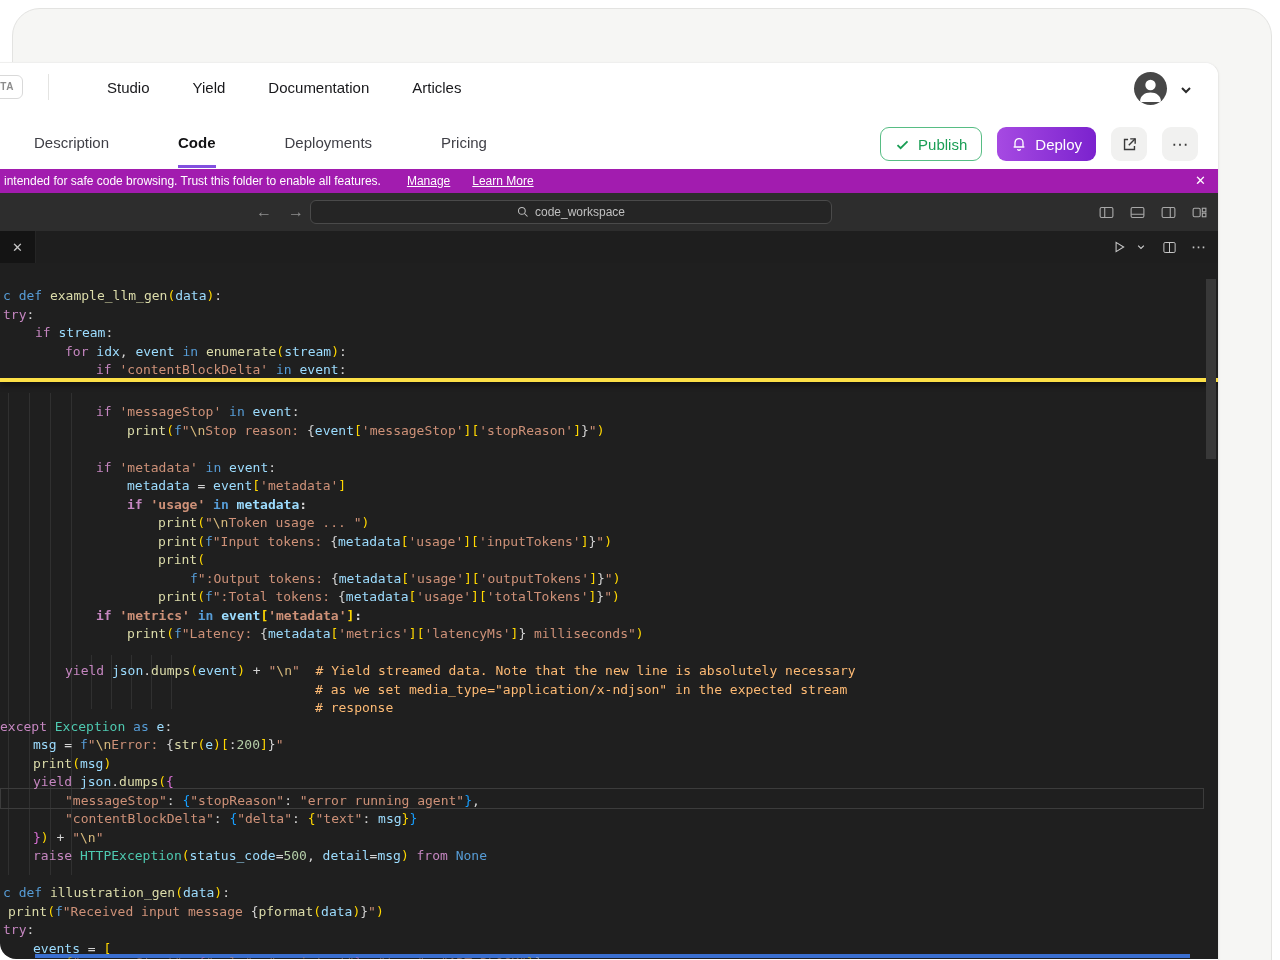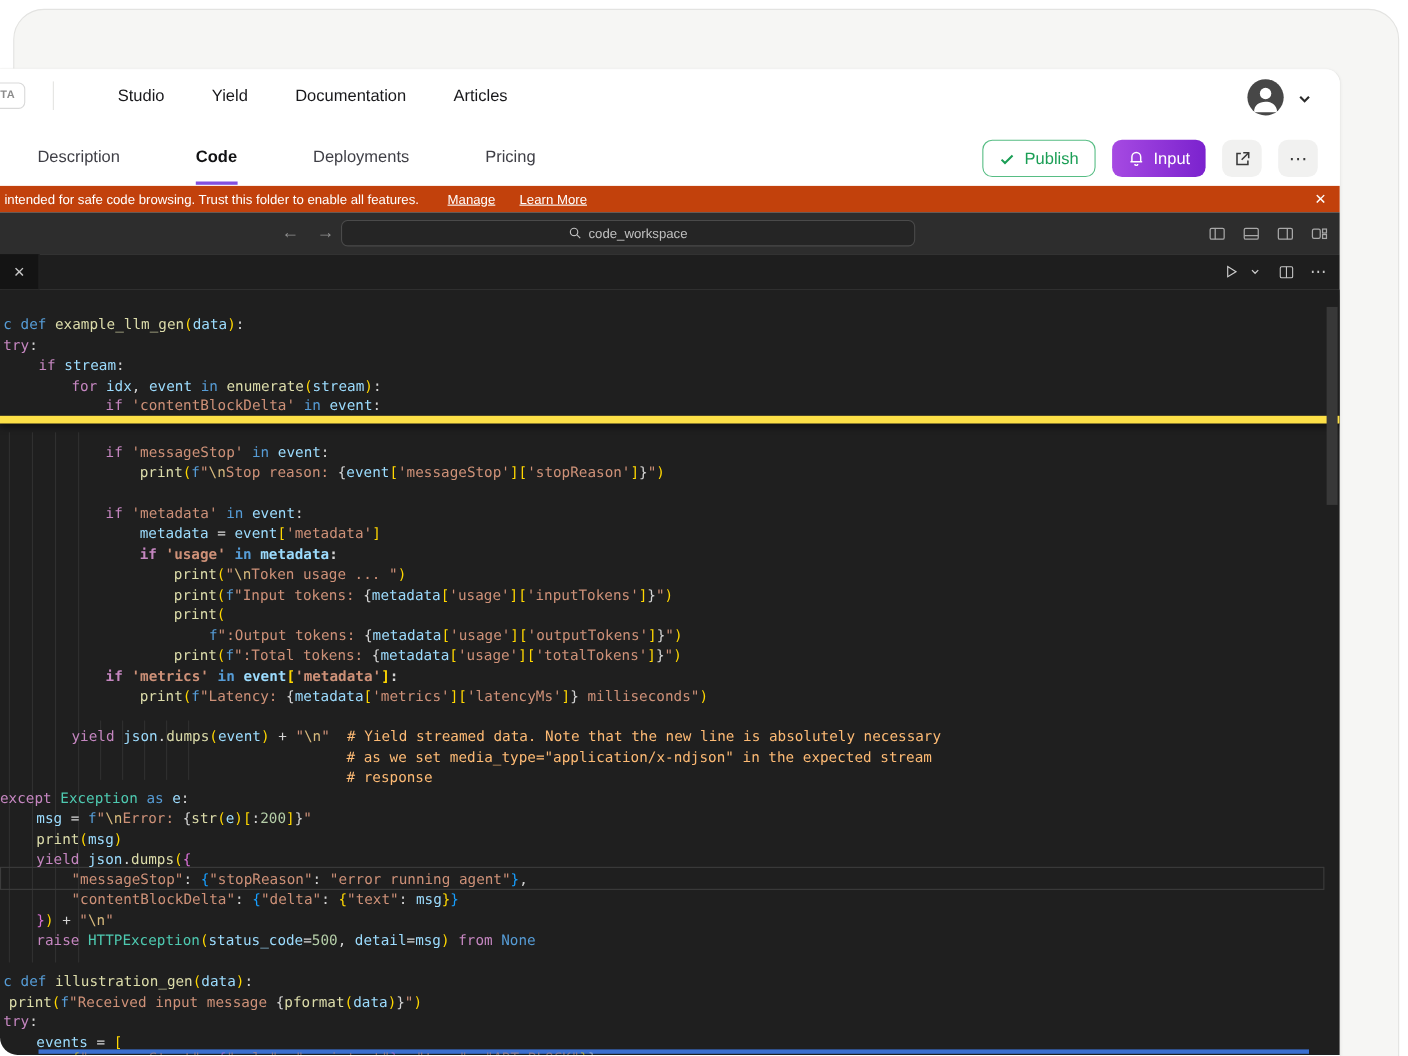--- a/index.html
+++ b/index.html
@@ -25,21 +25,21 @@
   .tabs{position:absolute;left:34px;top:8px;height:48px;display:flex;gap:69px;}
   .tab{font-size:15px;color:#3f3f46;line-height:44px;height:44px;border-bottom:3px solid transparent;cursor:pointer;}
   .tab.active{color:#111113;font-weight:bold;border-bottom-color:#8250df;}
   .actions{position:absolute;right:20px;top:14px;height:34px;display:flex;gap:15px;align-items:center;}
   .btn{display:flex;align-items:center;gap:8px;height:34px;border-radius:9px;font-size:15px;
     padding:0 14px;border:none;cursor:pointer;background:#f1f1f0;}
   .btn.publish{background:#fff;border:1px solid #57bd84;color:#1a9e55;font-weight:500;}
   .btn.deploy{background:linear-gradient(90deg,#a64ae2,#7b22ce);color:#fff;font-weight:500;}
   .btn.iconbtn{width:36px;padding:0;justify-content:center;}
   
-  .banner{position:absolute;left:0;top:106px;width:100%;height:24px;background:#c2410c;color:#fff;
+  .banner{position:absolute;left:0;top:106px;width:100%;height:24px;background:#a21caf;color:#fff;
     font-size:12px;display:flex;align-items:center;}
   .banner .msg{margin-left:4px;}
   .banner a{color:#fff;text-decoration:underline;margin-left:26px;cursor:pointer;}
   .banner .close{position:absolute;right:12px;top:4px;font-size:13px;cursor:pointer;color:#fff;}
   
   .titlebar{position:absolute;left:0;top:130px;width:100%;height:38px;background:#2d2d2d;}
   .hist{position:absolute;top:0;height:38px;line-height:38px;font-size:16px;color:#8f8f8f;cursor:pointer;}
   .hist.back{left:256px;} .hist.fwd{left:288px;}
   .searchbox{position:absolute;left:310px;top:7px;width:520px;height:22px;background:#252525;
     border:1px solid #4a4a4a;border-radius:6px;display:flex;align-items:center;justify-content:center;
@@ -61,21 +61,21 @@
     height:19px;line-height:19px;z-index:3;}
   .cl.dim{opacity:.55;}
   .t-k{color:#C586C0}.t-b{color:#569CD6}.t-f{color:#DCDCAA}.t-c{color:#4EC9B0}.t-v{color:#9CDCFE}
   .t-s{color:#CE9178}.t-e{color:#D7BA7D}.t-n{color:#B5CEA8}.t-m{color:#fdba74}.t-p{color:#D4D4D4}
   .t-g{color:#FFD700}.t-P{color:#DA70D6}.t-B{color:#179FFF}
   .guide{position:absolute;width:1px;background:#303030;z-index:1;}
   .curline{position:absolute;left:0;top:525px;width:1204px;height:21px;border:1px solid #3c3c3c;
     box-sizing:border-box;z-index:2;}
   .bluebar{position:absolute;left:35px;top:691px;width:1155px;height:4px;background:#3a6fd0;z-index:2;}
   .sticky{position:absolute;left:0;top:0;width:100%;height:115px;background:#1f1f1f;z-index:5;
-    border-bottom:7px solid #fde047;box-shadow:0 3px 6px rgba(0,0,0,.45);}
+    border-bottom:4px solid #fde047;box-shadow:0 3px 6px rgba(0,0,0,.45);}
   .sb-thumb{position:absolute;right:2px;top:16px;width:10px;height:180px;background:#383838;z-index:6;cursor:pointer;}
   svg{display:block;}
 </style>
 </head>
 <body>
 
 <div class="outer"></div>
 
 <div class="card">
 
@@ -118,21 +118,21 @@
         <span>Publish</span>
       </button>
       <button class="btn deploy">
         <span>
           <svg width="16" height="16" viewBox="0 0 24 24" fill="none" stroke="#ffffff" stroke-width="2">
             <path d="M6 16v-6a6 6 0 0 1 12 0v6"></path>
               <path d="M4 16.5h16"></path>
               <path d="M10 19.5a2 2 0 0 0 4 0"></path>
           </svg>
         </span>
-        <span>Input</span>
+        <span>Deploy</span>
       </button>
       <button class="btn iconbtn">
         <span>
           <svg width="17" height="17" viewBox="0 0 24 24" fill="none" stroke="#3a3a3a" stroke-width="2">
             <path d="M10 5H5v14h14v-5"></path>
               <path d="M13 4h7v7"></path>
               <path d="M20 4l-9 9"></path>
           </svg>
         </span>
       </button>

